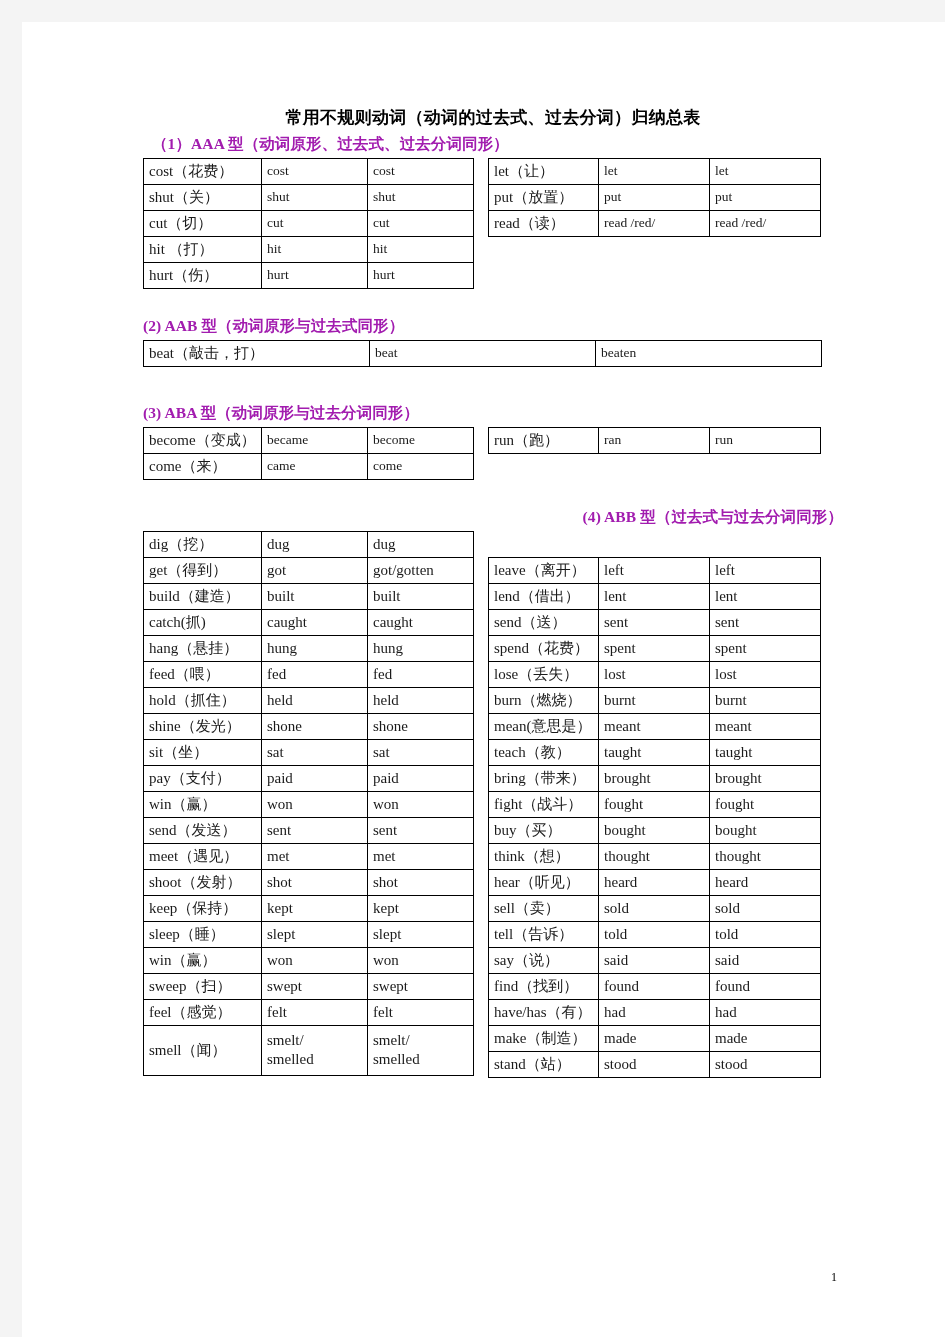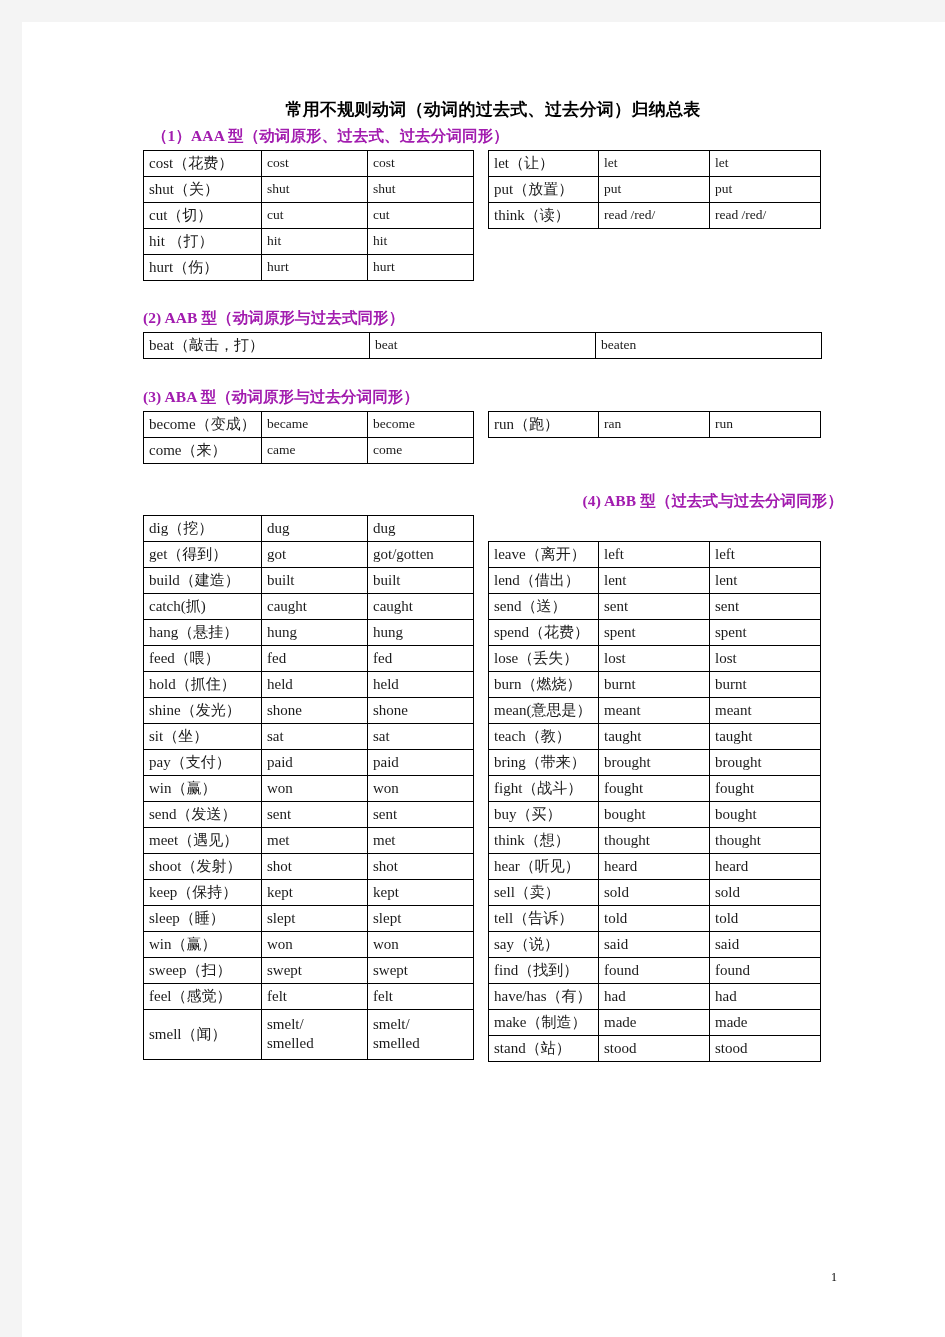--- a/index.html
+++ b/index.html
@@ -18,21 +18,21 @@
     left: 22px;
     top: 22px;
     width: 923px;
     height: 1315px;
     background: #ffffff;
     overflow: hidden;
   }
   #content {
     position: absolute;
     left: 121px;   
-    top: 76px;
+    top: 84px;
     width: 700px;
   }
 
   .doc-title {
     font-size: 17px;
     font-weight: bold;
     text-align: center;
     letter-spacing: 0.3px;
     margin: 0 0 5px 0;
     color: #000;
@@ -160,21 +160,21 @@
                 <td class="c-base">let（让）</td>
                 <td class="c-form">let</td>
                 <td class="c-form">let</td>
               </tr>
               <tr>
                 <td class="c-base">put（放置）</td>
                 <td class="c-form">put</td>
                 <td class="c-form">put</td>
               </tr>
               <tr>
-                <td class="c-base">think（读）</td>
+                <td class="c-base">read（读）</td>
                 <td class="c-form">read /red/</td>
                 <td class="c-form">read    /red/</td>
               </tr>
             </tbody>
           </table>
         </div>
       </div>
 
     <div class="section-heading" id="h2" style="margin-top: 28px;">(2) AAB 型（动词原形与过去式同形）</div>
     <div id="sec2">
@@ -187,21 +187,21 @@
           <tbody>
             <tr>
               <td class="c-base">beat（敲击，打）</td>
               <td class="c-form">beat</td>
               <td class="c-form">beaten</td>
             </tr>
           </tbody>
         </table>
       </div>
 
-    <div class="section-heading" id="h3" style="margin-top: 28px;">(3) ABA 型（动词原形与过去分词同形）</div>
+    <div class="section-heading" id="h3" style="margin-top: 36px;">(3) ABA 型（动词原形与过去分词同形）</div>
     <div class="pair" id="sec3" style="height: 52px;">
         <div class="left">
           <table class="vtable w-left">
             <colgroup>
               <col class="col-a-l">
               <col class="col-b-l">
               <col class="col-c-l">
             </colgroup>
             <tbody>
               <tr>

